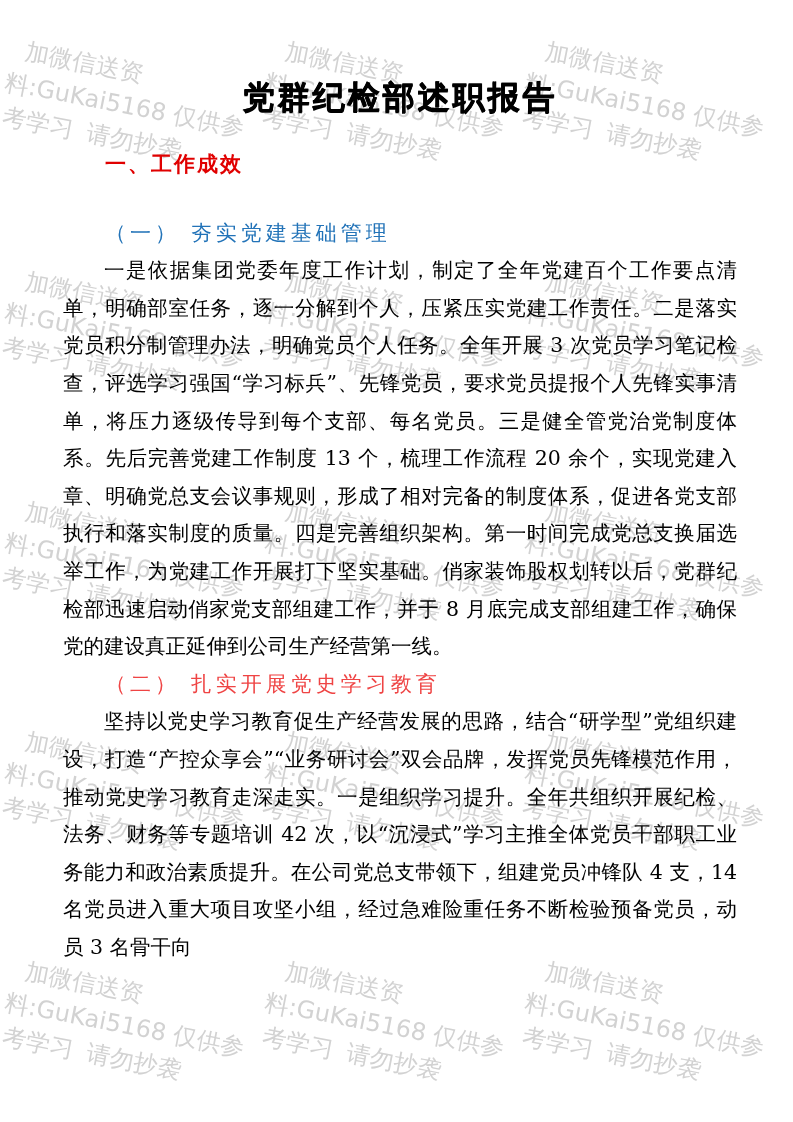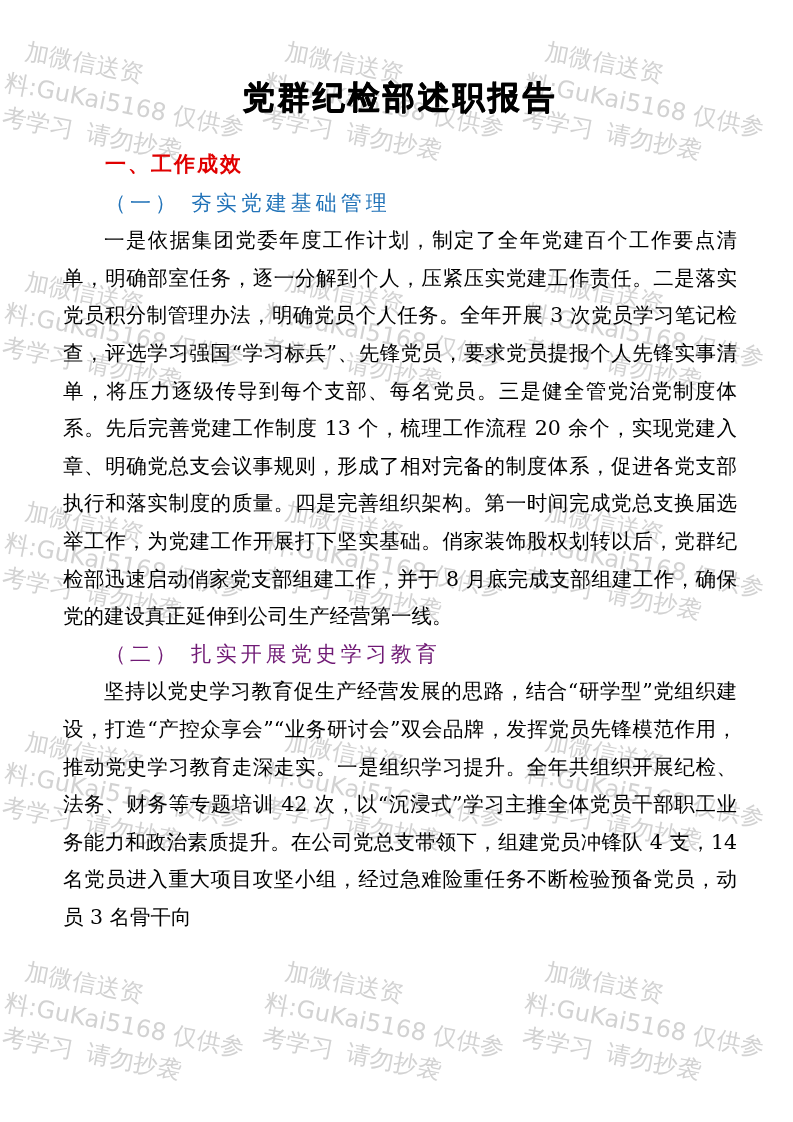--- a/index.html
+++ b/index.html
@@ -147,18 +147,18 @@
       </div>
       <div class="wm-tile" style="left: 535px; top: 952px; color: rgb(210, 210, 210);">
         <div class="wm-line wm-line-1">加微信送资</div>
         <div class="wm-line wm-line-2">料:GuKai5168 仅供参</div>
         <div class="wm-line wm-line-3">考学习 请勿抄袭</div>
       </div>
     </div>
   <div class="content">
     <h1 class="doc-title">党群纪检部述职报告</h1>
     <h2 class="red-heading" style="color: rgb(224, 0, 0);">一、工作成效</h2>
-    <h3 class="blue-subheading" style="color: rgb(34, 115, 184);">（一） 夯实党建基础管理</h3>
+    <h3 class="blue-subheading" style="color: rgb(34, 115, 184); margin-top: 30px;">（一） 夯实党建基础管理</h3>
     <p class="body-para">一是依据集团党委年度工作计划，制定了全年党建百个工作要点清单，明确部室任务，逐一分解到个人，压紧压实党建工作责任。二是落实党员积分制管理办法，明确党员个人任务。全年开展 3 次党员学习笔记检查，评选学习强国“学习标兵”、先锋党员，要求党员提报个人先锋实事清单，将压力逐级传导到每个支部、每名党员。三是健全管党治党制度体系。先后完善党建工作制度 13 个，梳理工作流程 20 余个，实现党建入章、明确党总支会议事规则，形成了相对完备的制度体系，促进各党支部执行和落实制度的质量。四是完善组织架构。第一时间完成党总支换届选举工作，为党建工作开展打下坚实基础。俏家装饰股权划转以后，党群纪检部迅速启动俏家党支部组建工作，并于 8 月底完成支部组建工作，确保党的建设真正延伸到公司生产经营第一线。</p>
-    <h3 class="blue-subheading" style="color: #701a75;">（二） 扎实开展党史学习教育</h3>
+    <h3 class="blue-subheading" style="color: #ef4444;">（二） 扎实开展党史学习教育</h3>
     <p class="body-para">坚持以党史学习教育促生产经营发展的思路，结合“研学型”党组织建设，打造“产控众享会”“业务研讨会”双会品牌，发挥党员先锋模范作用，推动党史学习教育走深走实。一是组织学习提升。全年共组织开展纪检、法务、财务等专题培训 42 次，以“沉浸式”学习主推全体党员干部职工业务能力和政治素质提升。在公司党总支带领下，组建党员冲锋队 4 支，14 名党员进入重大项目攻坚小组，经过急难险重任务不断检验预备党员，动员 3 名骨干向</p>
   </div>
 </div>
 
 </body></html>

